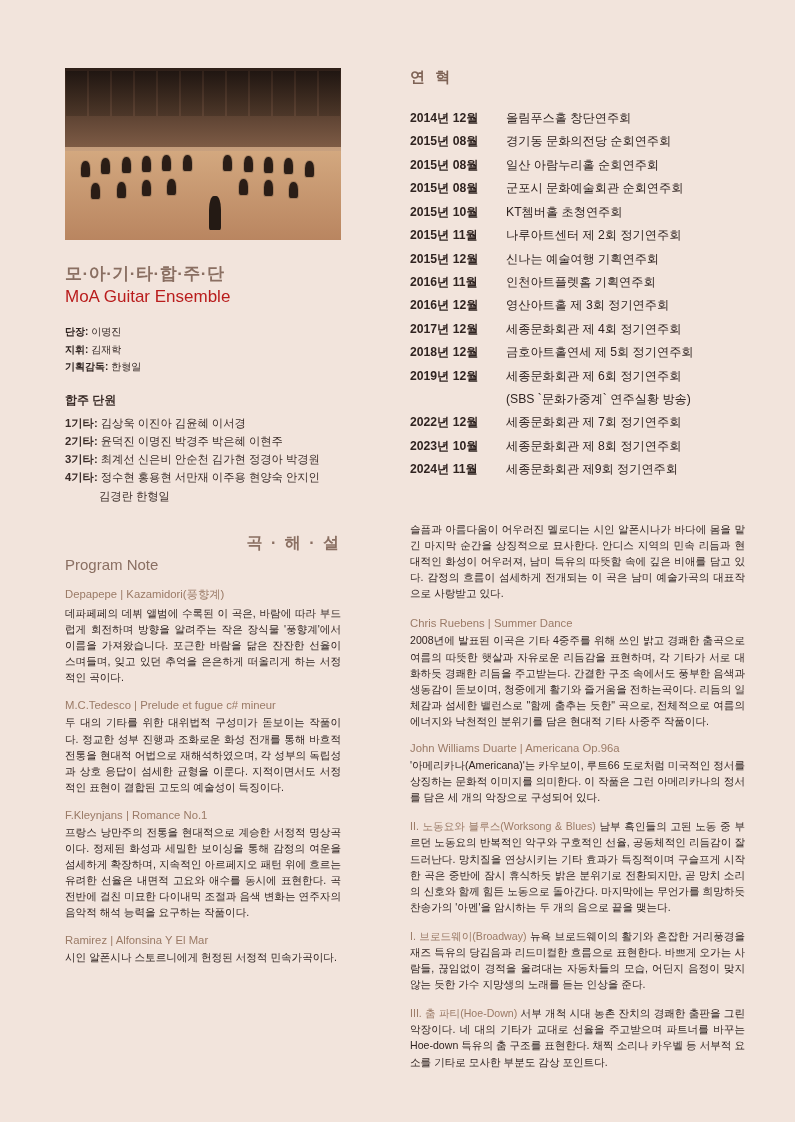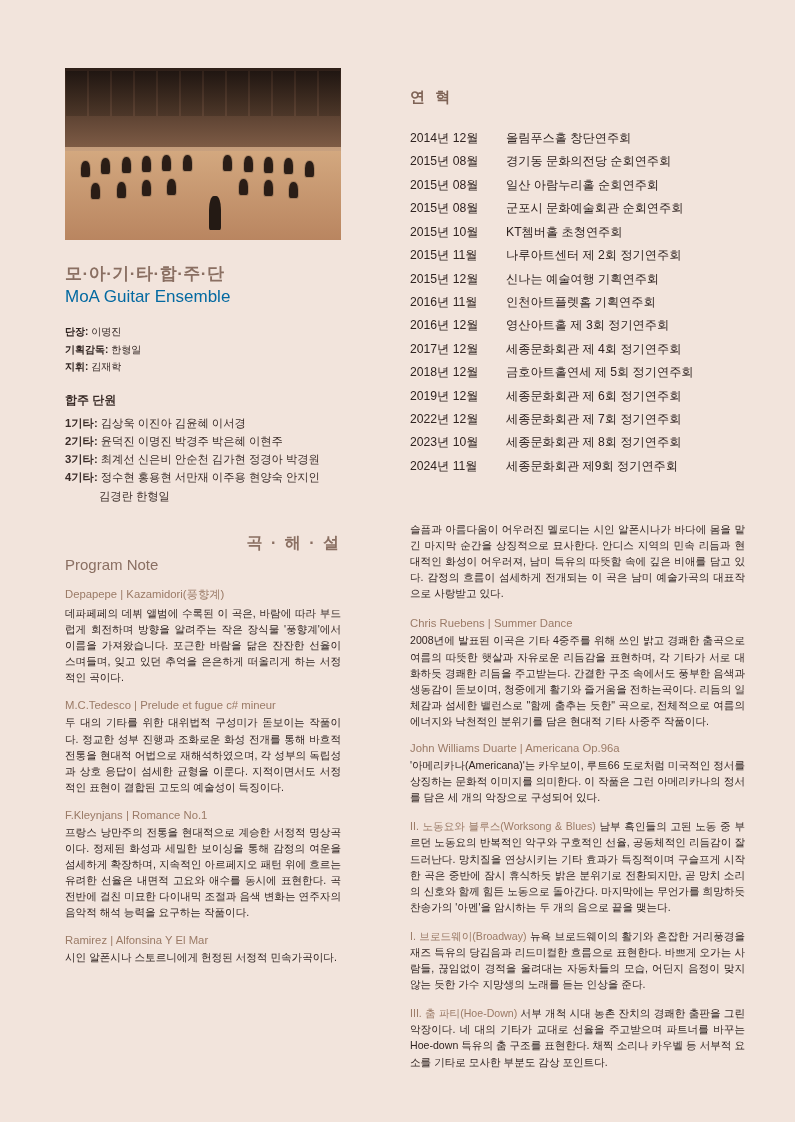--- a/index.html
+++ b/index.html
@@ -76,21 +76,21 @@
   }
   .ensemble-name-ko {
     margin-top: 22px;
     font-size: 17px;
     letter-spacing: .5px;
     color: #8a6f62;
     font-weight: bold;
   }
   .ensemble-name-en {
     font-size: 17px;
-    color: #0369a1;
+    color: #b91c1c;
     margin-top: 2px;
   }
   .staff {
     margin-top: 16px;
     font-size: 10px;
     line-height: 1.75;
     color: #2f2320;
   }
   .staff b { font-weight: bold; }
   .members-title {
@@ -132,36 +132,35 @@
     text-align: justify;
     color: #2f2320;
   }
 
   
   .right-col {
     position: absolute;
     left: 410px;
     top: 68px;
     width: 335px;
-    margin-top: 20px;
   }
   .history-title {
     font-size: 15px;
     font-weight: bold;
     color: #7e6356;
     letter-spacing: 3px;
   }
   .history-list {
     margin-top: 20px;
     font-size: 12.2px;
     line-height: 1.92;
     color: #2f2320;
   }
   .history-list .hrow { display: flex; }
-  .history-list .hdate { width: 96px; flex: none; }
+  .history-list .hdate { width: 96px; flex: none; font-weight: bold; }
   .history-list .hsub { padding-left: 96px; }
 
   .right-notes {
     position: absolute;
     left: 410px;
     top: 521px;
     width: 335px;
   }
   .rnote { margin-bottom: 13px; }
   .rnote-title {
@@ -229,22 +228,22 @@
         <span style="left:84%; top:60%"></span>
       </div>
       <div class="conductor"></div>
     </div>
 
     <div class="ensemble-name-ko">모·아·기·타·합·주·단</div>
     <div class="ensemble-name-en">MoA Guitar Ensemble</div>
 
     <div class="staff">
       <div><b>단장:</b> <span>이명진</span></div>
+      <div><b>지휘:</b> <span>김재학</span></div>
       <div><b>기획감독:</b> <span>한형일</span></div>
-      <div><b>지휘:</b> <span>김재학</span></div>
     </div>
 
     <div class="members-title">합주 단원</div>
     <div class="members">
       <div class="row"><b>1기타:</b> <span>김상욱 이진아 김윤혜 이서경</span></div>
       <div class="row"><b>2기타:</b> <span>윤덕진 이명진 박경주 박은혜 이현주</span></div>
       <div class="row"><b>3기타:</b> <span>최계선 신은비 안순천 김가현 정경아 박경원</span></div>
       <div class="row"><b>4기타:</b> <span>정수현 홍용현 서만재 이주용 현양숙 안지인</span></div>
       <div class="row cont"><span>김경란 한형일</span></div>
     </div>
@@ -316,20 +315,21 @@
           <span>세종문화회관 제 4회 정기연주회</span>
         </div>
       <div class="hrow">
           <span class="hdate">2018년 12월</span>
           <span>금호아트홀연세 제 5회 정기연주회</span>
         </div>
       <div class="hrow">
           <span class="hdate">2019년 12월</span>
           <span>세종문화회관 제 6회 정기연주회</span>
         </div>
+      <div class="hsub">(SBS `문화가중계` 연주실황 방송)</div>
       <div class="hrow">
           <span class="hdate">2022년 12월</span>
           <span>세종문화회관 제 7회 정기연주회</span>
         </div>
       <div class="hrow">
           <span class="hdate">2023년 10월</span>
           <span>세종문화회관 제 8회 정기연주회</span>
         </div>
       <div class="hrow">
           <span class="hdate">2024년 11월</span>

